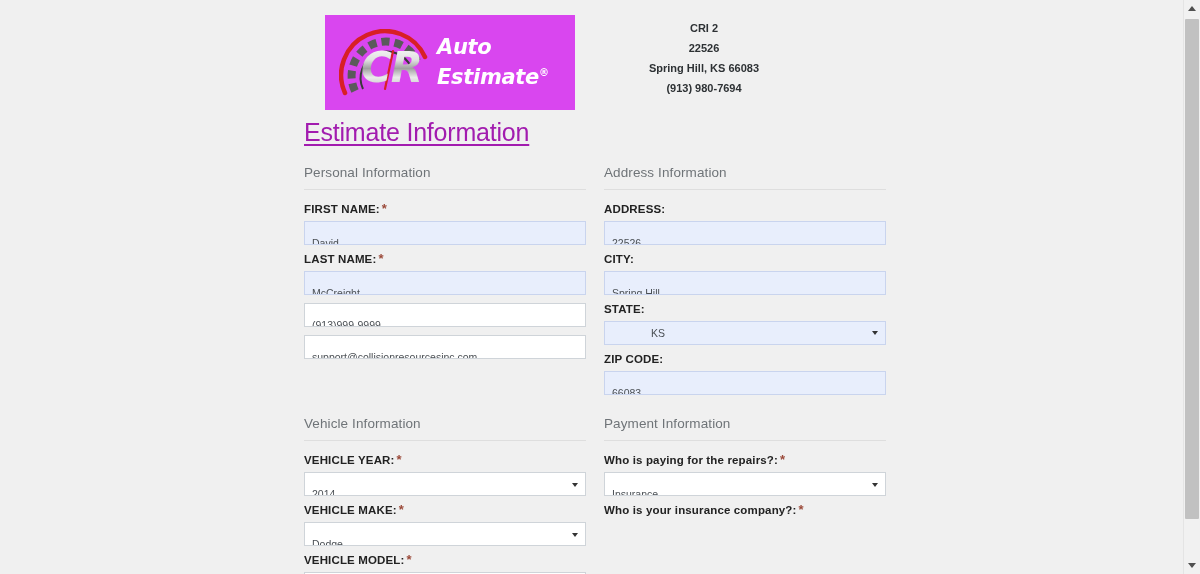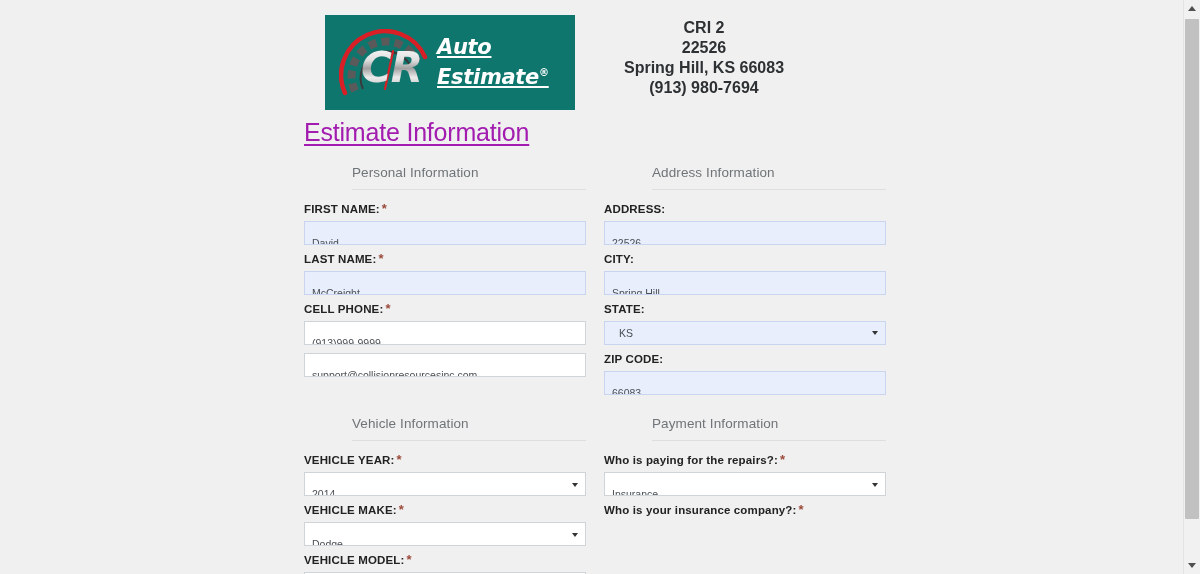--- a/index.html
+++ b/index.html
@@ -76,21 +76,21 @@
     position: relative;
     height: 112px;
   }
 
   .logo-box {
     position: absolute;
     left: 325px;
     top: 15px;
     width: 250px;
     height: 95px;
-    background: #0f766e;
+    background: #d946ef;
     overflow: hidden;
   }
 
   .logo-inner {
     position: relative;
     width: 100%;
     height: 100%;
   }
 
   
@@ -122,36 +122,35 @@
     position: absolute;
     left: 112px;
     top: 20px;
     color: #ffffff;
     font-family: "DejaVu Sans", sans-serif;
     font-style: italic;
     font-weight: bold;
     font-size: 21px;
     line-height: 25px;
     letter-spacing: -0.3px;
-    text-decoration: underline;
   }
   .logo-words .reg {
     font-size: 10px;
     vertical-align: super;
     font-style: normal;
   }
 
   .company-block {
     position: absolute;
     left: 604px;
     top: 18px;
     width: 200px;
     text-align: center;
     color: #2d3134;
-    font-size: 16px;
+    font-size: 11px;
     line-height: 20px;
     font-weight: 600;
   }
 
   
   .page-title {
     position: absolute;
     left: 304px;
     top: 118px;
     font-size: 25px;
@@ -179,21 +178,20 @@
   }
 
   .section-head {
     font-size: 13.5px;
     color: #6f7478;
     font-weight: 400;
     padding-bottom: 9px;
     border-bottom: 1px solid #dedede;
     margin-bottom: 13px;
     letter-spacing: 0.1px;
-    margin-left: 48px;
   }
 
   .field {
     margin-bottom: 8px;
   }
 
   .field-label {
     display: block;
     font-size: 11.5px;
     font-weight: bold;
@@ -251,20 +249,21 @@
   
   .ctl.split-select {
     padding-right: 0;
     display: flex;
     align-items: center;
   }
   .ctl.split-select .val {
     flex: 1;
     padding-left: 7px;
     line-height: 21px;
+    margin-left: 32px;
   }
   .ctl.split-select .btn {
     width: 21px;
     align-self: stretch;
     background: #ffffff;
     border-left: 1px solid #cfd4d9;
     display: flex;
     align-items: center;
     justify-content: center;
   }
@@ -334,21 +333,20 @@
             <span class="field-label"><span>FIRST NAME:</span><span class="req">*</span></span>
             <div class="ctl autofill">David</div>
           </div>
 
           <div class="field">
             <span class="field-label"><span>LAST NAME:</span><span class="req">*</span></span>
             <div class="ctl autofill">McCreight</div>
           </div>
 
           <div class="field">
-            <span class="field-label"><span>CELL PHONE:</span><span class="req">*</span></span>
             <div class="ctl">(913)999-9999</div>
           </div>
 
           <div class="field">
             <div class="ctl">support@collisionresourcesinc.com</div>
           </div>
         </div>
 
         <div class="col">
           <div class="section-head">Address Information</div>

